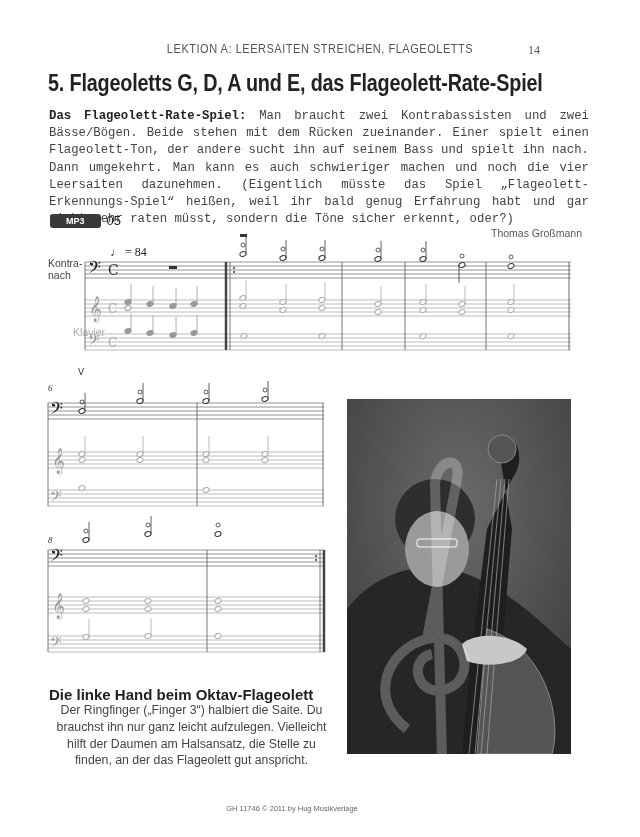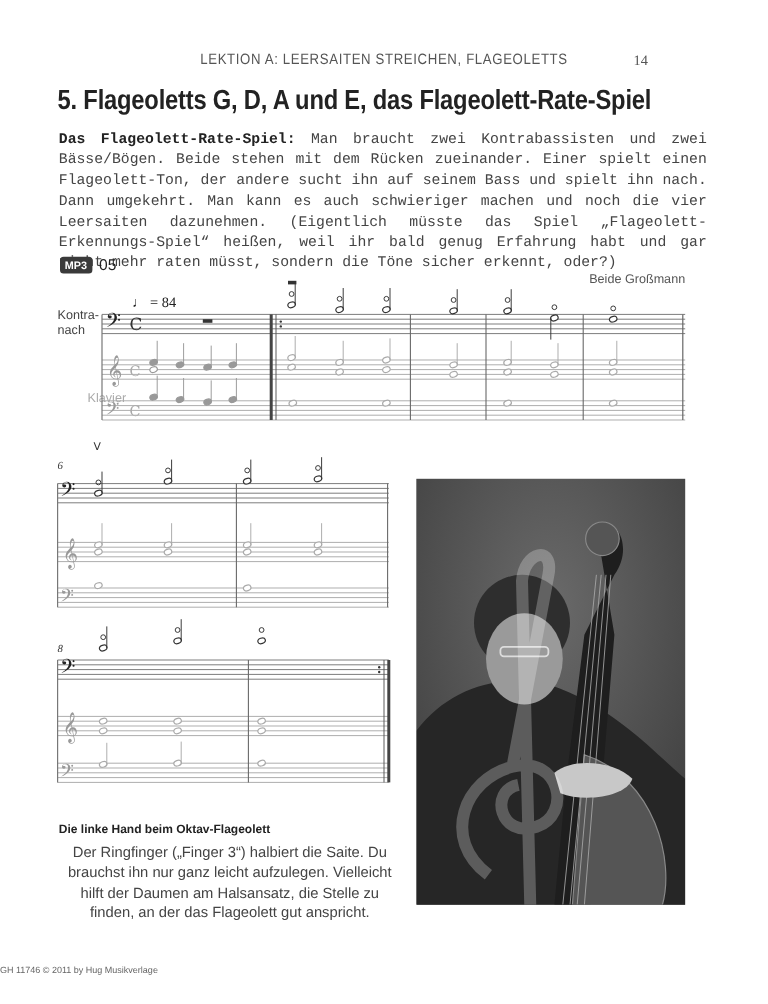--- a/index.html
+++ b/index.html
@@ -3,47 +3,47 @@
 <meta charset="utf-8">
 <style>
   html, body { margin:0; padding:0; background:#ffffff; }
   body { width:640px; height:837px; position:relative; overflow:hidden; font-family:"Liberation Sans", sans-serif; color:#333; }
   .running-head { position:absolute; top:42px; left:0; width:640px; text-align:center; font-family:"Liberation Sans", sans-serif; font-size:12.5px; letter-spacing:0.6px; color:#555; transform:scaleX(0.88); }
   .page-num { position:absolute; top:43px; left:528px; font-family:"Liberation Serif", serif; font-size:12px; color:#555; }
   .title { position:absolute; top:70px; left:48px; font-family:"Liberation Sans", sans-serif; font-weight:bold; font-size:23px; color:#222; transform:scaleX(0.86); transform-origin:left top; white-space:nowrap; letter-spacing:-0.2px; }
   .intro { position:absolute; top:108px; left:49px; width:540px; font-size:12.3px; line-height:17.2px; text-align:justify; color:#444;font-family:Liberation Mono, monospace; }
   .intro b { color:#222; }
   .mp3 { position:absolute; top:213px; left:50px; display:flex; align-items:center; gap:6px; }
-  .mp3-badge { background:#3a3a3a; color:#fff; font-weight:bold; font-size:9px; padding:2px 4px; border-radius:3px; }
+  .mp3-badge { background:#3a3a3a; color:#fff; font-weight:bold; font-size:9px; padding:2px 16px; border-radius:3px; }
   .mp3-track { font-size:13px; color:#222; }
   .composer { position:absolute; top:227px; left:491px; font-size:10.5px; color:#555; }
   .tempo { position:absolute; top:245px; left:110px; font-family:"Liberation Serif", serif; font-size:12px; color:#222; }
   .instr { position:absolute; font-size:10.5px; color:#444; line-height:12px; }
   .instr.klavier { color:#aaa; }
   svg.score { position:absolute; left:0; top:0; }
   .photo { position:absolute; left:347px; top:399px; width:224px; height:355px; overflow:hidden; background:#4a4a4a; }
-  .lh-title { position:absolute; top:686px; left:49px; font-weight:bold; font-size:10px; color:#222; }
+  .lh-title { position:absolute; top:686px; left:49px; font-weight:bold; font-size:15px; color:#222; }
   .lh-text { position:absolute; top:702px; left:49px; width:285px; font-size:12.3px; line-height:16.8px; color:#444;text-align:center; }
-  .footer { position:absolute; top:804px; left:0; width:584px; font-size:7.5px; color:#666; }
+  .footer { position:absolute; top:804px; left:0; width:584px; text-align:center; font-size:7.5px; color:#666; }
 </style>
 </head>
 <body>
 
 <div class="running-head">LEKTION A: LEERSAITEN STREICHEN, FLAGEOLETTS</div>
 <div class="page-num">14</div>
 
 <div class="title">5. Flageoletts G, D, A und E, das Flageolett-Rate-Spiel</div>
 
 <div class="intro"><b>Das Flageolett-Rate-Spiel:</b><span> Man braucht zwei Kontrabassisten und zwei Bässe/Bögen. Beide stehen mit dem Rücken zueinander. Einer spielt einen Flageolett-Ton, der andere sucht ihn auf seinem Bass und spielt ihn nach. Dann umgekehrt. Man kann es auch schwieriger machen und noch die vier Leersaiten dazunehmen. (Eigentlich müsste das Spiel „Flageolett-Erkennungs-Spiel“ heißen, weil ihr bald genug Erfahrung habt und gar nicht mehr raten müsst, sondern die Töne sicher erkennt, oder?)</span></div>
 
 <div class="mp3">
   <span class="mp3-badge">MP3</span>
   <span class="mp3-track">05</span>
 </div>
-<div class="composer">Beide Großmann</div>
+<div class="composer">Thomas Großmann</div>
 <div class="tempo">♩ = 84</div>
 
 <div class="instr" style="top:257px;left:48px;">
   <div>Kontra-</div>
   <div>nach</div>
 </div>
 <div class="instr klavier" style="top:326px;left:46px;margin-left:27px;">Klavier</div>
 
 <svg class="score" width="640" height="700" viewBox="0 0 640 700">
   <g id="staves">

